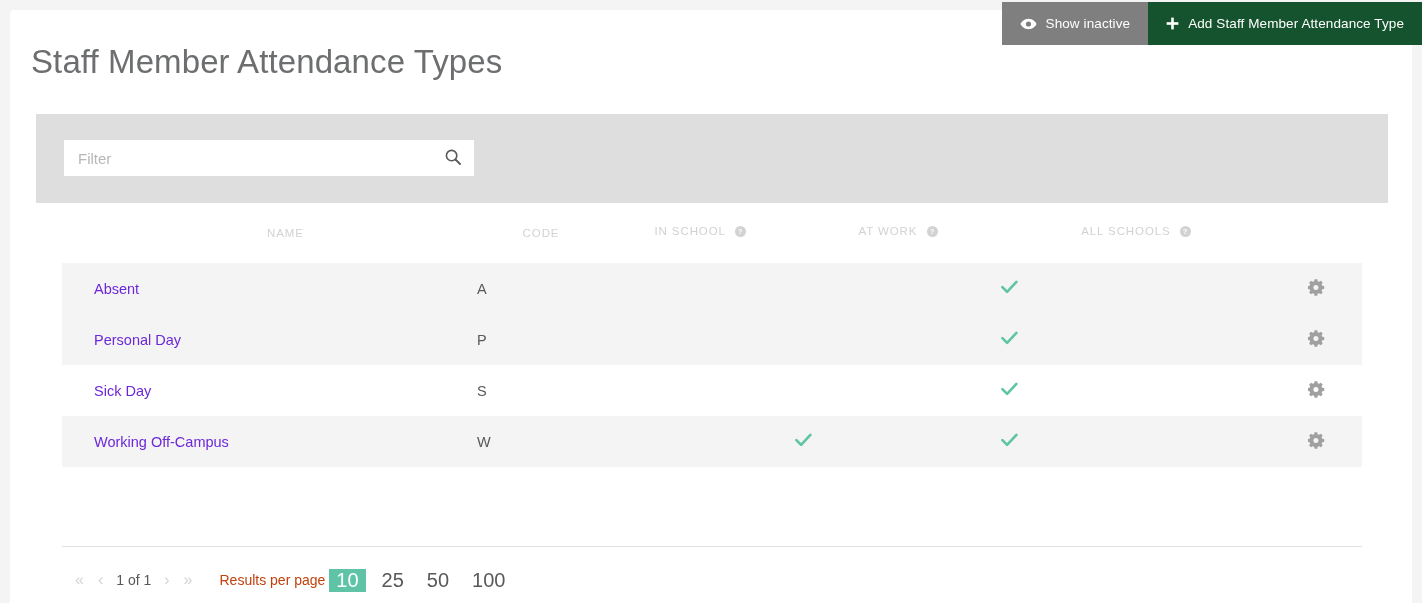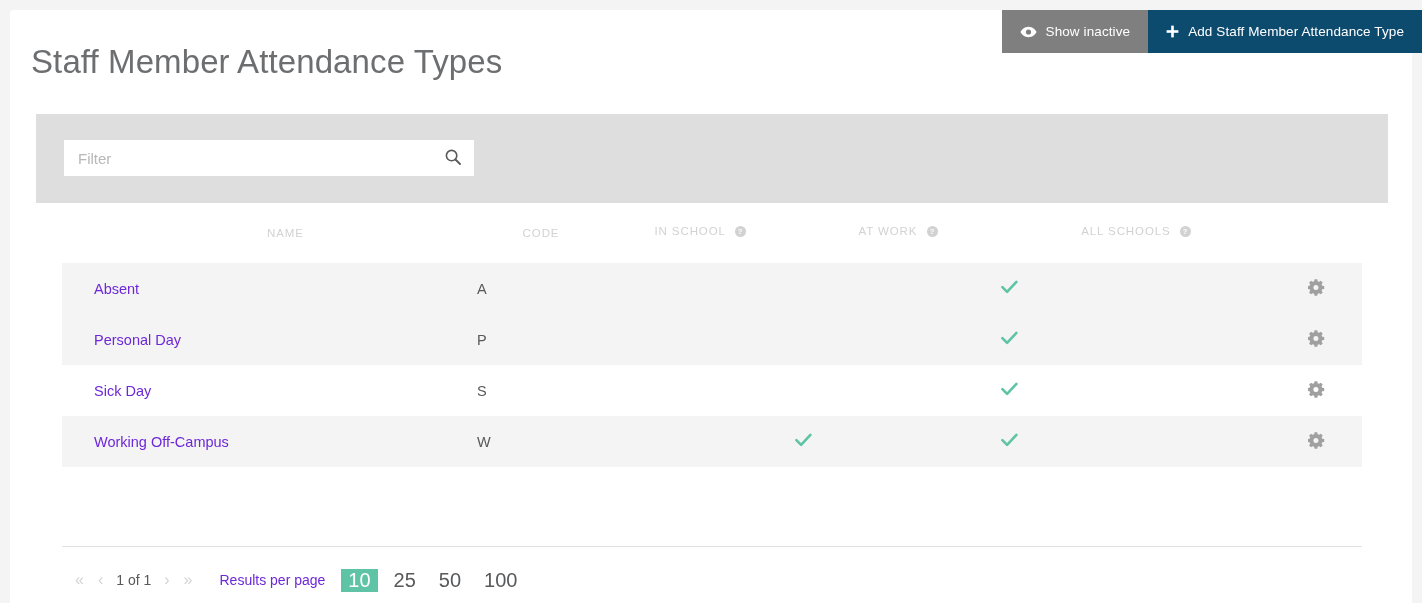--- a/index.html
+++ b/index.html
@@ -28,40 +28,40 @@
     top: 10px;
     width: 1402px;
     height: 603px;
     background: #ffffff;
     border-top-left-radius: 4px;
   }
 
   
   .top-actions {
     position: absolute;
-    top: 10px;
+    top: 2px;
     right: 0px;
     display: flex;
     height: 43px;
     z-index: 20;
   }
   .btn {
     display: flex;
     align-items: center;
     height: 43px;
     padding: 0 18px;
     font-size: 13.5px;
     color: #ffffff;
     letter-spacing: .1px;
     cursor: pointer;
     user-select: none;
     white-space: nowrap;
   }
   .btn-show-inactive { background: #7f7f7f; }
-  .btn-add { background: #0c4a6e; }
+  .btn-add { background: #14532d; }
   .btn .glyph {
     display: inline-flex;
     align-items: center;
     justify-content: center;
     margin-right: 9px;
   }
 
   
   .eye-icon svg { display: block; }
   .plus-icon { font-size: 16px; font-weight: 700; line-height: 1; margin-right: 8px; }
@@ -220,22 +220,22 @@
     line-height: 1;
   }
   .pg-count {
     padding: 0 6px;
     color: #58595b;
     font-size: 14px;
     white-space: nowrap;
   }
   .pg-label {
     margin-left: 20px;
-    margin-right: 16px;
-    color: #6d28d9;
+    margin-right: 4px;
+    color: #c2410c;
     font-size: 14px;
     white-space: nowrap;
   }
   .pg-size {
     min-width: 26px;
     height: 23px;
     line-height: 23px;
     text-align: center;
     padding: 0 7px;
     margin-right: 9px;

